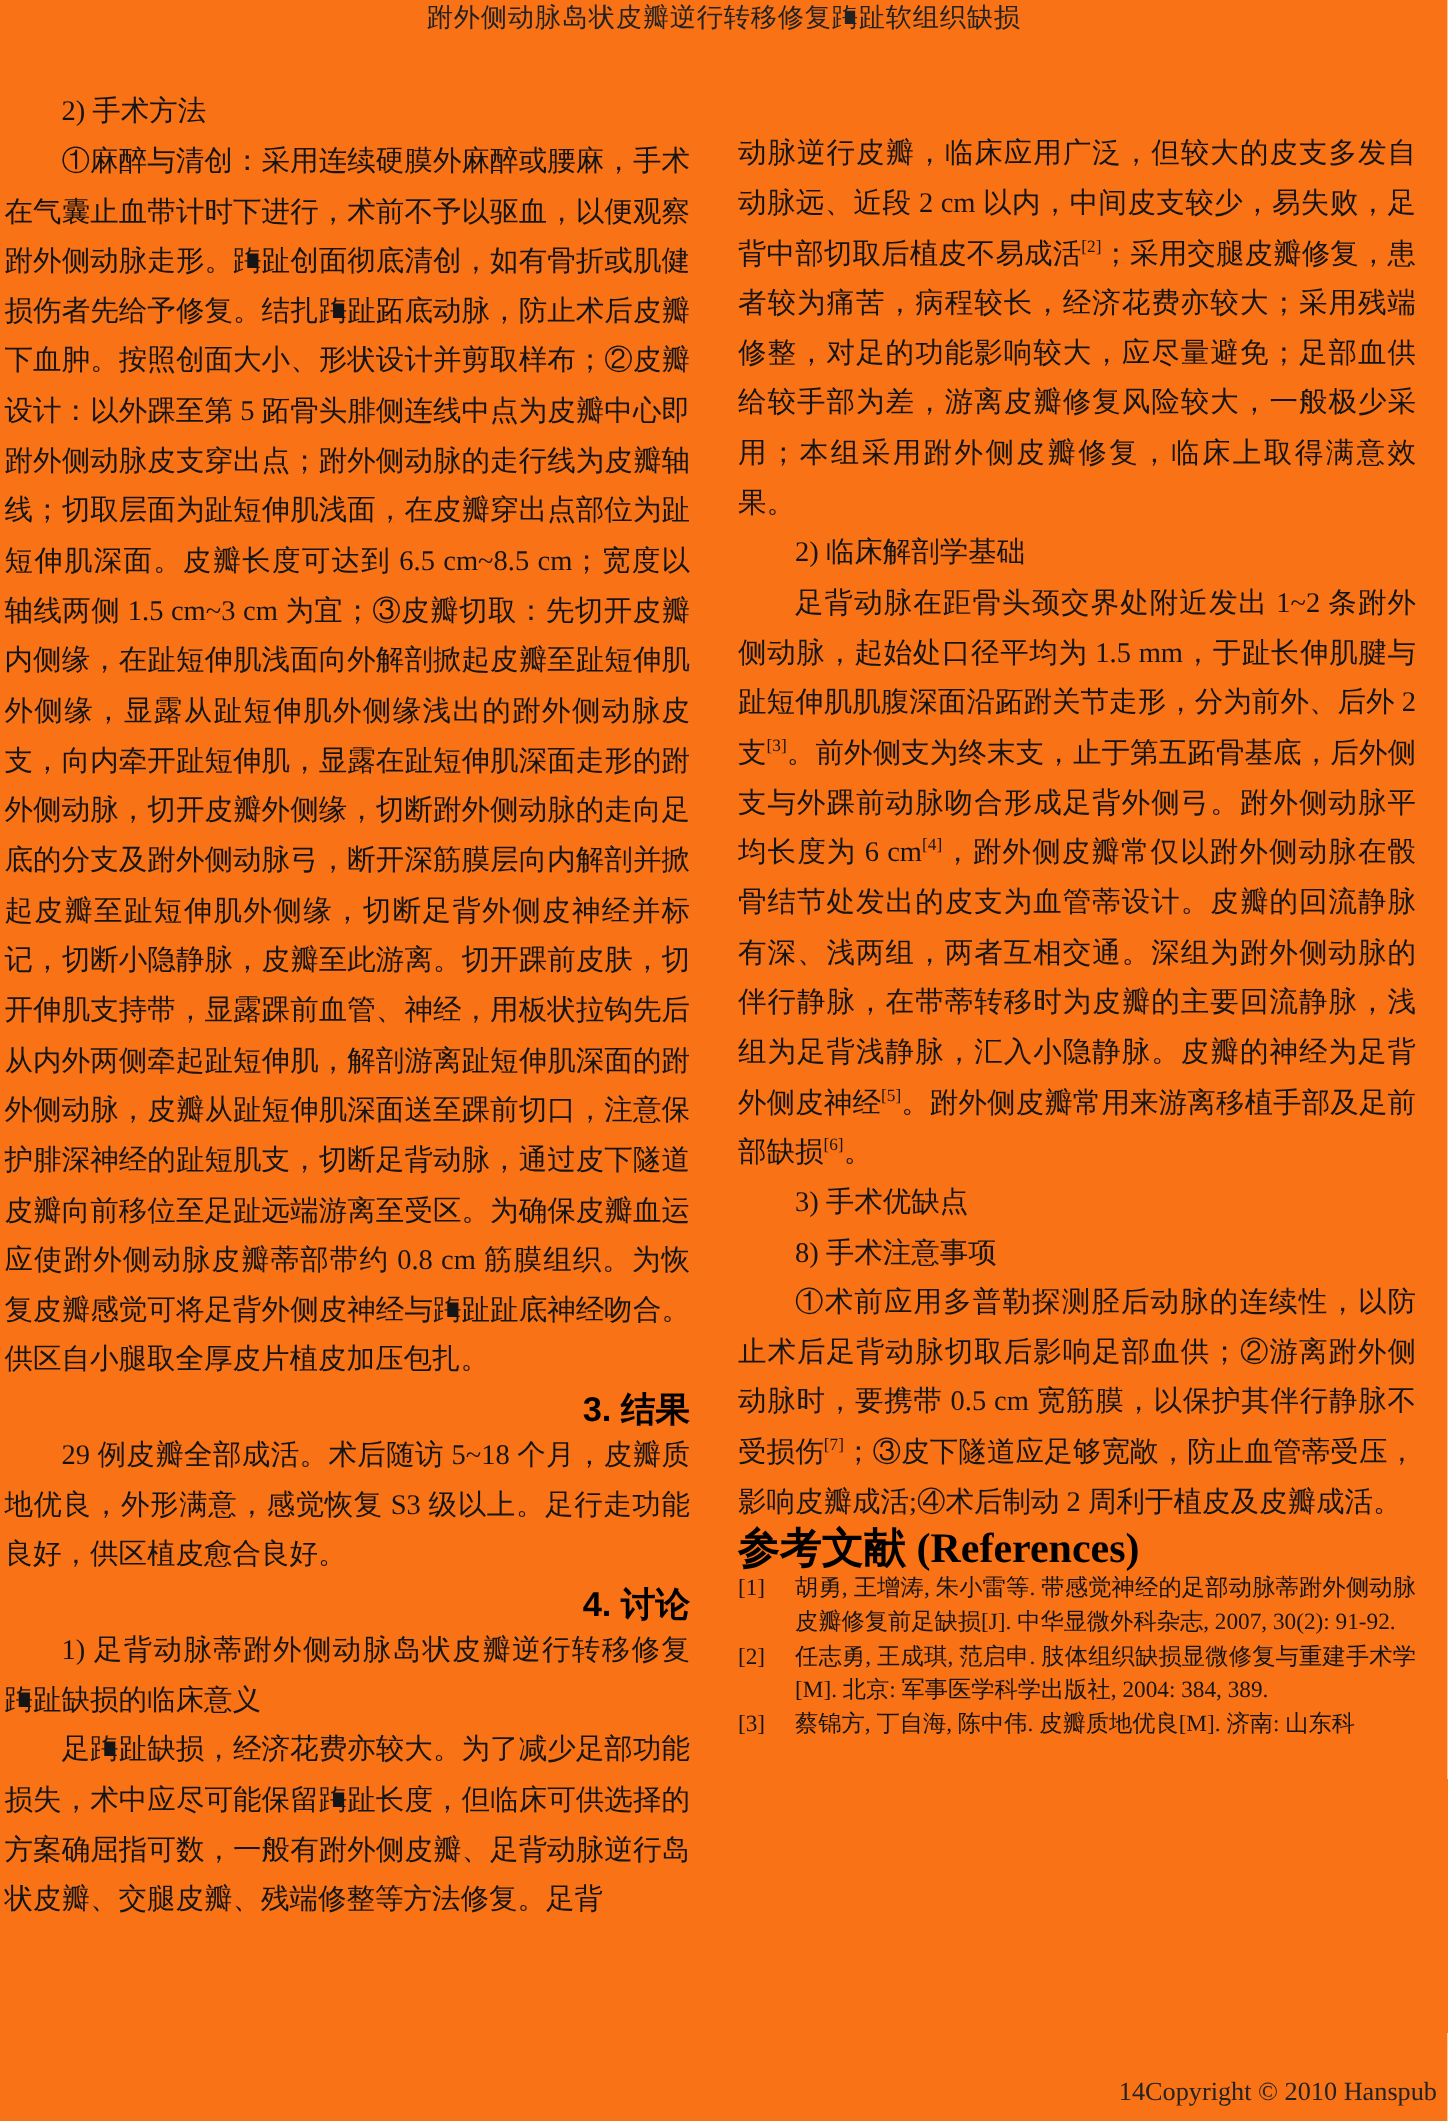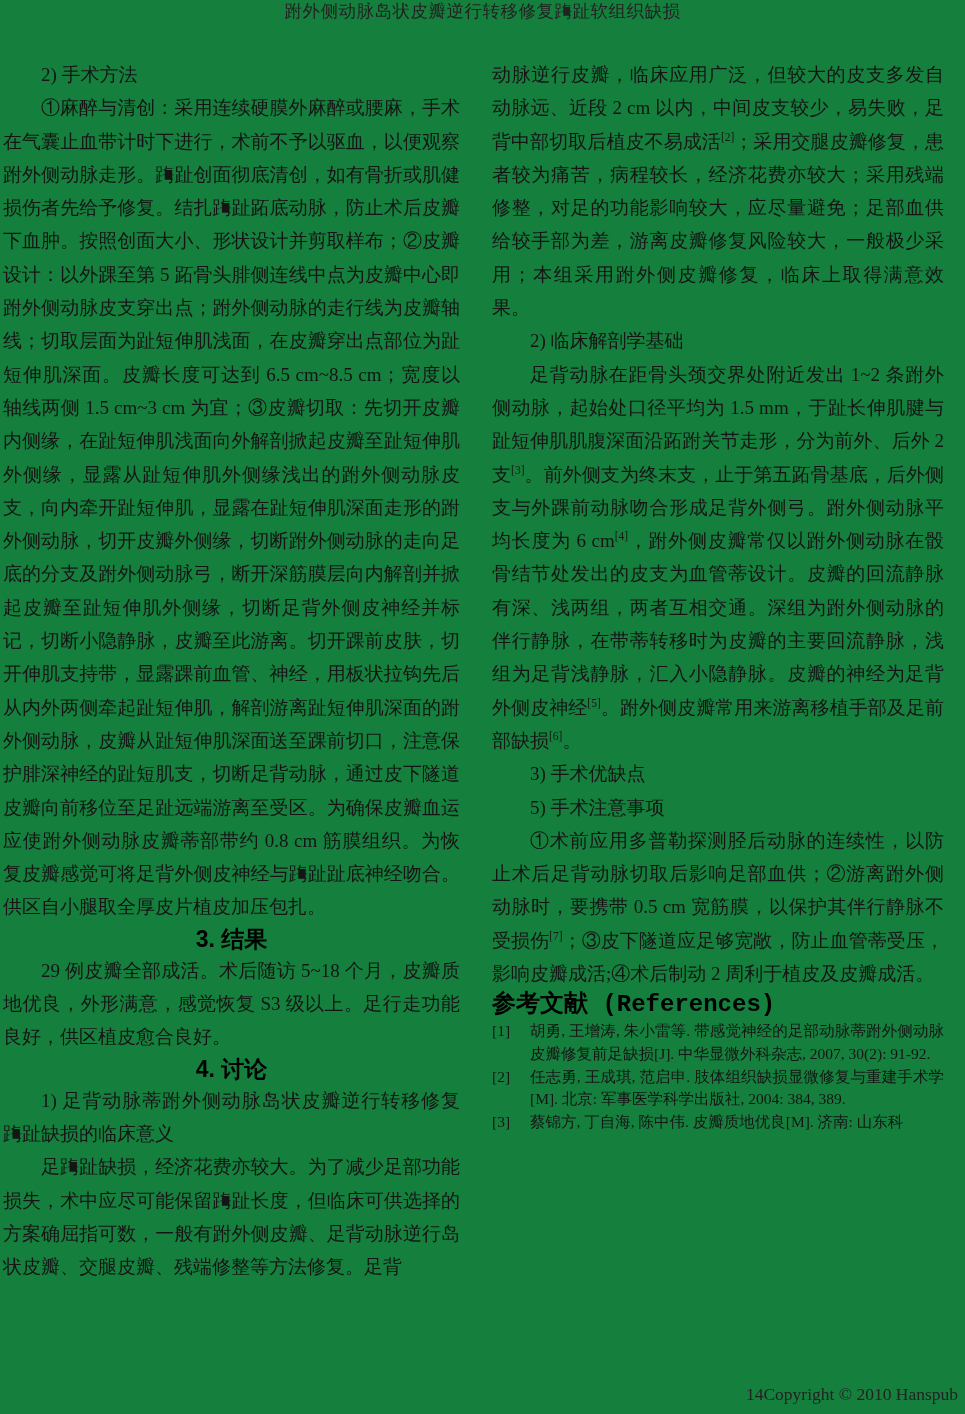--- a/index.html
+++ b/index.html
@@ -1,62 +1,62 @@
 <!DOCTYPE html>
 <html lang="zh"><head>
 <meta charset="utf-8">
 <style>
   html,body { margin:0; padding:0; background:#ffffff; }
   .page {
     position:relative;
     width:965px; height:1414px;
-    background:#15803d;
+    background:#f97316;
     color:#111;
     font-family:"Liberation Serif","DejaVu Serif",serif;
     overflow:hidden;
   }
   .header-title {
     position:absolute; top:1px; left:0; width:100%;
     text-align:center;
     font-size:17.5px; line-height:21px;
     color:#222;
     letter-spacing:0.5px;
   }
   .columns {
     position:absolute; top:58px; left:3px;
     display:flex; gap:32px;
   }
   .col-left  { width:457px; }
-  .col-right { width:452px; }
+  .col-right { width:452px;margin-top:28px; }
 
   .col p { margin:0; }
   .body-text {
     font-size:19px;
     line-height:33.3px;
     text-align:justify;
     color:#151515;
   }
   .indent { text-indent:2em; }
   .noindent { text-indent:0; }
 
   sup { font-size:11.5px; line-height:0; vertical-align:super; letter-spacing:0; }
 
   .h2 {
     font-family:"Liberation Sans","DejaVu Sans",sans-serif;
     font-weight:bold;
     font-size:23px; line-height:30px;
     margin:9px 0 7px 0;
     color:#000;
-    text-align:center;
+    text-align:right;
     text-indent:0;
   }
   .refs-heading {
-    font-family:Liberation Mono, monospace;
+    font-family:Liberation Serif, serif;
     font-weight:bold;
-    font-size:24px; line-height:30px;
+    font-size:28px; line-height:30px;
     margin:30px 0 14px 0;
     color:#000;
   }
   .ref-item {
     display:flex;
     font-size:15.5px;
     line-height:22.6px;
     text-align:justify;
     color:#151515;
   }
@@ -86,21 +86,21 @@
       <p class="h2">4. 讨论</p>
       <p class="body-text indent">1) 足背动脉蒂跗外侧动脉岛状皮瓣逆行转移修复踇趾缺损的临床意义</p>
       <p class="body-text indent">足踇趾缺损，经济花费亦较大。为了减少足部功能损失，术中应尽可能保留踇趾长度，但临床可供选择的方案确屈指可数，一般有跗外侧皮瓣、足背动脉逆行岛状皮瓣、交腿皮瓣、残端修整等方法修复。足背</p>
     </div>
 
     <div class="col col-right">
       <p class="body-text noindent refsup">动脉逆行皮瓣，临床应用广泛，但较大的皮支多发自动脉远、近段 2 cm 以内，中间皮支较少，易失败，足背中部切取后植皮不易成活<sup>[2]</sup>；采用交腿皮瓣修复，患者较为痛苦，病程较长，经济花费亦较大；采用残端修整，对足的功能影响较大，应尽量避免；足部血供给较手部为差，游离皮瓣修复风险较大，一般极少采用；本组采用跗外侧皮瓣修复，临床上取得满意效果。</p>
       <p class="body-text indent">2) 临床解剖学基础</p>
       <p class="body-text indent refsup">足背动脉在距骨头颈交界处附近发出 1~2 条跗外侧动脉，起始处口径平均为 1.5 mm，于趾长伸肌腱与趾短伸肌肌腹深面沿跖跗关节走形，分为前外、后外 2 支<sup>[3]</sup>。前外侧支为终末支，止于第五跖骨基底，后外侧支与外踝前动脉吻合形成足背外侧弓。跗外侧动脉平均长度为 6 cm<sup>[4]</sup>，跗外侧皮瓣常仅以跗外侧动脉在骰骨结节处发出的皮支为血管蒂设计。皮瓣的回流静脉有深、浅两组，两者互相交通。深组为跗外侧动脉的伴行静脉，在带蒂转移时为皮瓣的主要回流静脉，浅组为足背浅静脉，汇入小隐静脉。皮瓣的神经为足背外侧皮神经<sup>[5]</sup>。跗外侧皮瓣常用来游离移植手部及足前部缺损<sup>[6]</sup>。</p>
       <p class="body-text indent">3) 手术优缺点</p>
-      <p class="body-text indent">5) 手术注意事项</p>
+      <p class="body-text indent">8) 手术注意事项</p>
       <p class="body-text indent refsup">①术前应用多普勒探测胫后动脉的连续性，以防止术后足背动脉切取后影响足部血供；②游离跗外侧动脉时，要携带 0.5 cm 宽筋膜，以保护其伴行静脉不受损伤<sup>[7]</sup>；③皮下隧道应足够宽敞，防止血管蒂受压，影响皮瓣成活;④术后制动 2 周利于植皮及皮瓣成活。</p>
 
       <p class="refs-heading">参考文献 (References)</p>
 
       <div class="ref-item">
         <span class="ref-label">[1]</span>
         <span class="ref-text">胡勇, 王增涛, 朱小雷等. 带感觉神经的足部动脉蒂跗外侧动脉皮瓣修复前足缺损[J]. 中华显微外科杂志, 2007, 30(2): 91-92.</span>
       </div>
       <div class="ref-item">
         <span class="ref-label">[2]</span>

